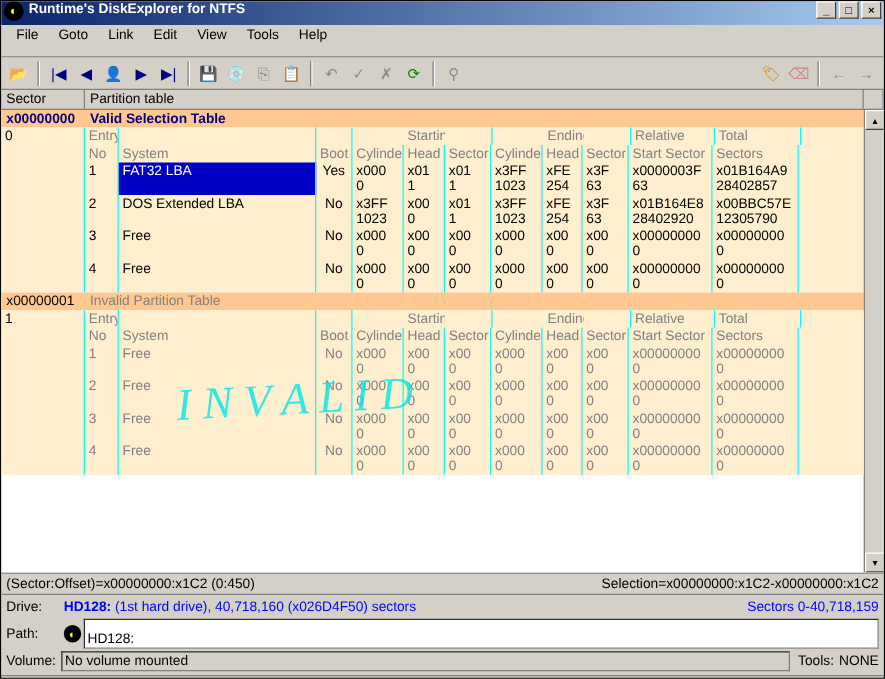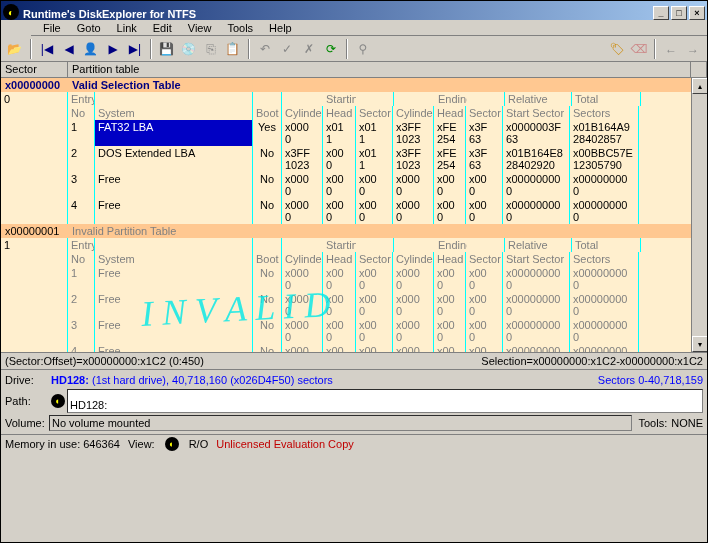--- a/index.html
+++ b/index.html
@@ -1,30 +1,30 @@
 <!DOCTYPE html>
 <html><head>
 <meta charset="utf-8">
 <style>
 * { box-sizing: border-box; margin: 0; padding: 0; font-family: Tahoma, Arial, sans-serif; font-size: 11px; }
 body { background: #d4d0c8; width: 708px; height: 543px; overflow: hidden; border: 1px solid #000; }
-.titlebar { background: linear-gradient(to right, #0a246a, #a6caf0); color: #fff; height: 19px; display: flex; align-items: flex-end; padding: 0 2px; }
+.titlebar { background: linear-gradient(to right, #0a246a, #a6caf0); color: #fff; height: 19px; display: flex; align-items: flex-start; padding: 0 2px; }
 .titlebar-icon { width: 16px; height: 16px; background: #000; border-radius: 50%; margin-right: 4px; display:flex;align-items:center;justify-content:center;}
 .titlebar-icon::after{content:"◐";color:#ff0;font-size:10px;}
 .titlebar-text { font-weight: bold; flex: 1; }
 .titlebar-btns { display: flex; gap: 2px; }
 .titlebar-btn { width: 16px; height: 14px; background: #d4d0c8; border: 1px solid #fff; border-right-color:#404040; border-bottom-color:#404040; font-size: 9px; display:flex;align-items:center;justify-content:center;font-family:Marlett,Arial;font-weight:bold;color:#000;}
-.menubar { background: #d4d0c8; height: 16px; display: flex; align-items: center; padding: 0 4px; border-bottom: 1px solid #808080; margin-left: 30px; }
+.menubar { background: #d4d0c8; height: 26px; display: flex; align-items: flex-start; padding: 0 4px; border-bottom: 1px solid #808080; }
 .menuitem { padding: 2px 8px; cursor: default; }
 .toolbar { background: #d4d0c8; height: 26px; display: flex; align-items: center; padding: 0 4px; border-bottom: 1px solid #808080; gap:2px;}
 .tbtn { width: 20px; height: 20px; display:flex;align-items:center;justify-content:center;font-size:12px;cursor:default;}
 .tsep { width: 2px; height: 20px; border-left: 1px solid #808080; border-right: 1px solid #fff; margin: 0 3px; }
 .header-row { background: #d4d0c8; height: 16px; display: flex; border-bottom: 1px solid #808080; }
 .header-row .hc { border-right: 1px solid #808080; padding: 1px 4px; }
-.content { position: relative; background: #fff; height: 274px; overflow: hidden; display:flex;}
+.content { position: relative; background: #fff; height: 370px; overflow: hidden; display:flex;}
 .content-inner{flex:1;}
 .banner-valid { background: #ffc891; color: #000080; font-weight: bold; padding: 1px 4px; display:flex;}
 .banner-invalid { background: #ffc891; color: #808080; padding: 1px 4px; display:flex;}
 .banner-left{width:67px;}
 .bl2{color:#000;font-weight:normal;}
 .table { background: #ffefce; }
 .thead { display: flex; color: #808080; }
 .thead2 { display: flex; color: #808080; }
 .cell { border-right: 1px solid #00ffff; padding: 1px 3px; overflow: hidden; white-space: pre; }
 .trow { display: flex; }

